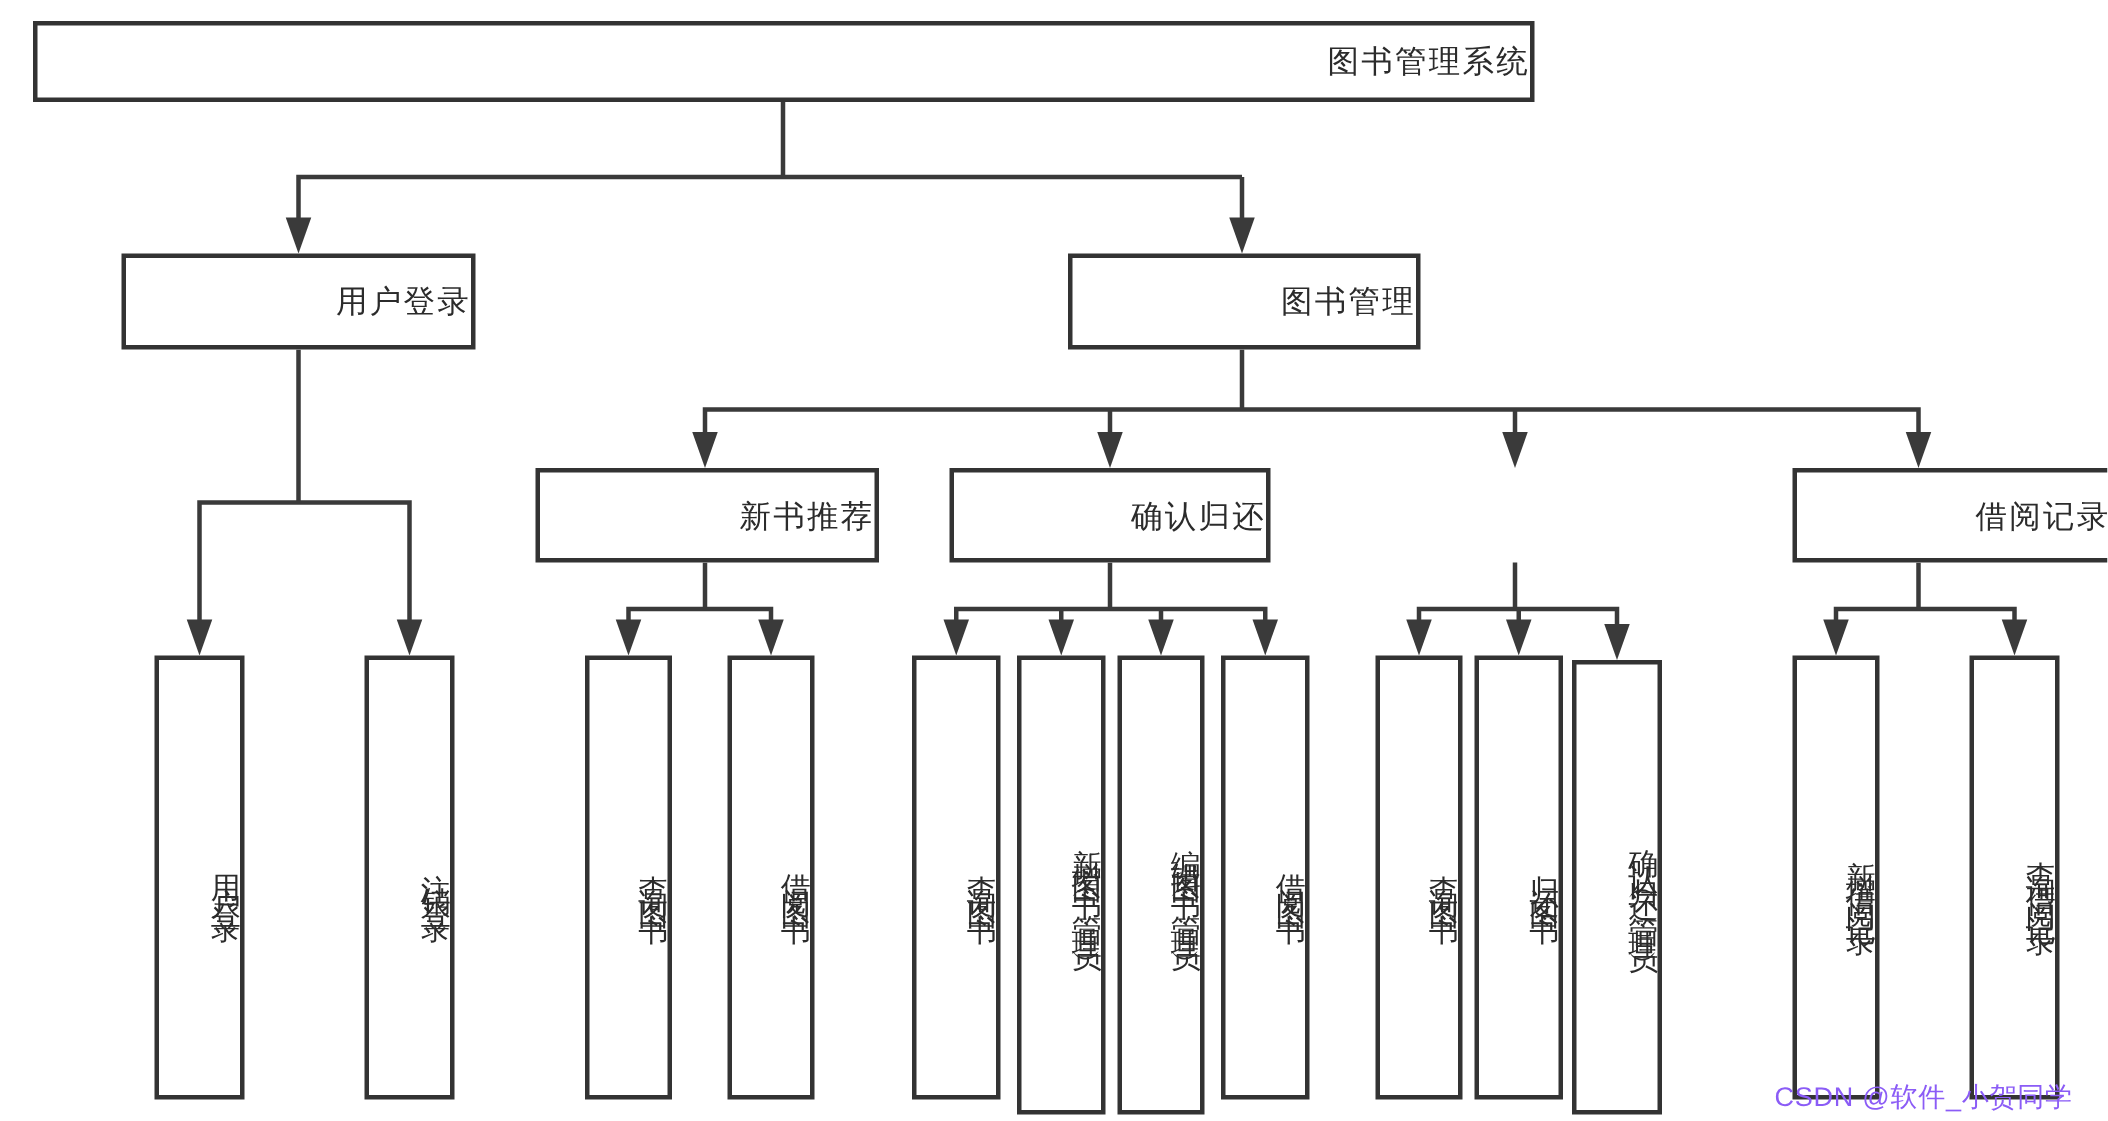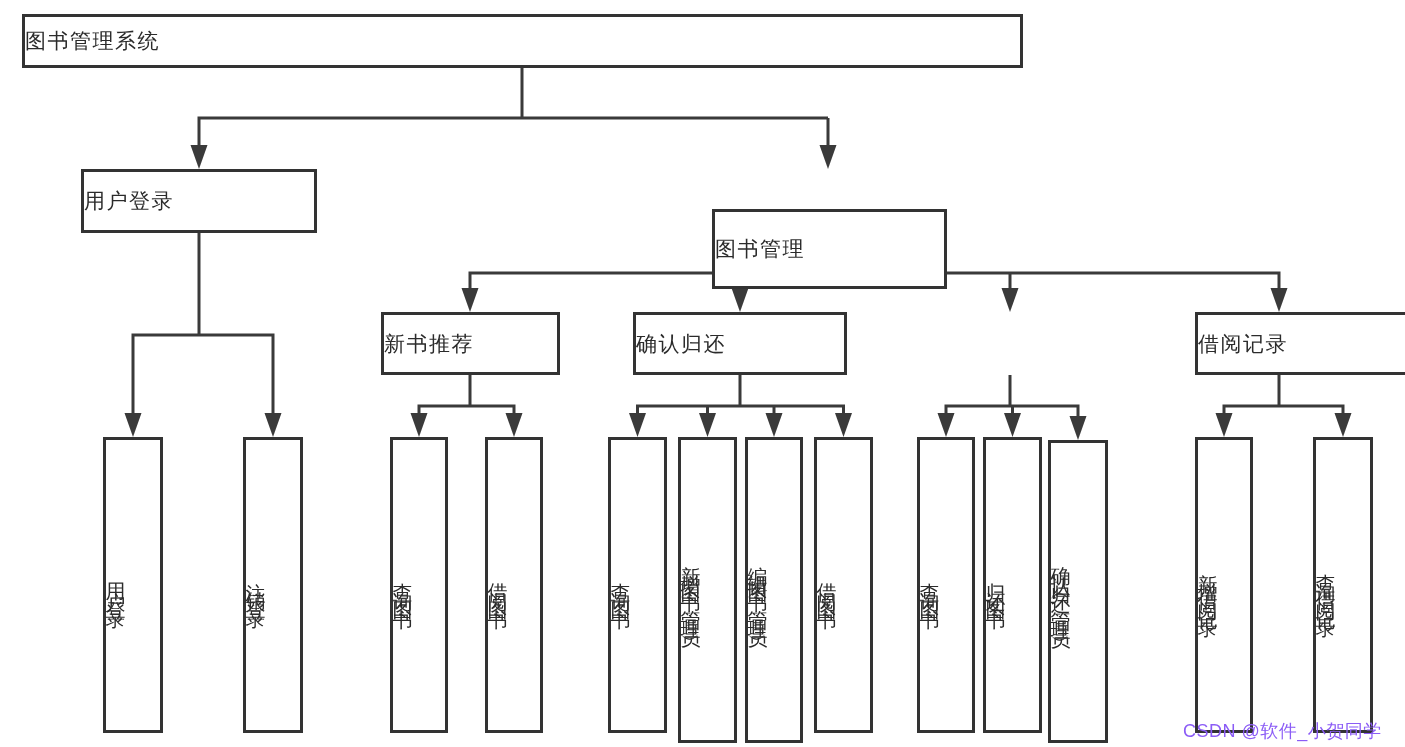--- a/index.html
+++ b/index.html
@@ -21,21 +21,21 @@
     top: 0;
     z-index: 0;
   }
   .node {
     position: absolute;
     box-sizing: border-box;
     border: 3px solid #333333;
     background: #ffffff;
     display: flex;
     align-items: center;
-    justify-content: flex-start;
+    justify-content: flex-end;
     z-index: 1;
     color: #2b2b2b;
   }
   .htext {
     font-size: 21px;
     letter-spacing: 1.5px;
     white-space: nowrap;
     color: #2b2b2b;
   }
   .vtext {
@@ -103,25 +103,25 @@
     </g>
   </svg>
 
   <div class="node" style="left:22px; top:14px; width:1001px; height:54px;">
     <span class="htext">图书管理系统</span>
   </div>
 
   <div class="node" style="left:81px; top:169px; width:236px; height:64px;">
     <span class="htext">用户登录</span>
   </div>
-  <div class="node" style="left:712px; top:169px; width:235px; height:80px;margin-top:40px;">
+  <div class="node" style="left:712px; top:169px; width:235px; height:64px;">
     <span class="htext">图书管理</span>
   </div>
 
-  <div class="node" style="left:381px; top:312px; width:179px; height:63px;">
+  <div class="node" style="left:357px; top:312px; width:229px; height:63px;">
     <span class="htext">新书推荐</span>
   </div>
   <div class="node" style="left:633px; top:312px; width:214px; height:63px;">
     <span class="htext">确认归还</span>
   </div>
   <div class="node" style="left:1172px; top:312px; width:215px; height:63px;margin-left:23px;">
     <span class="htext">借阅记录</span>
   </div>
 
   <div class="node" style="left:103px; top:437px; width:60px; height:296px;">

